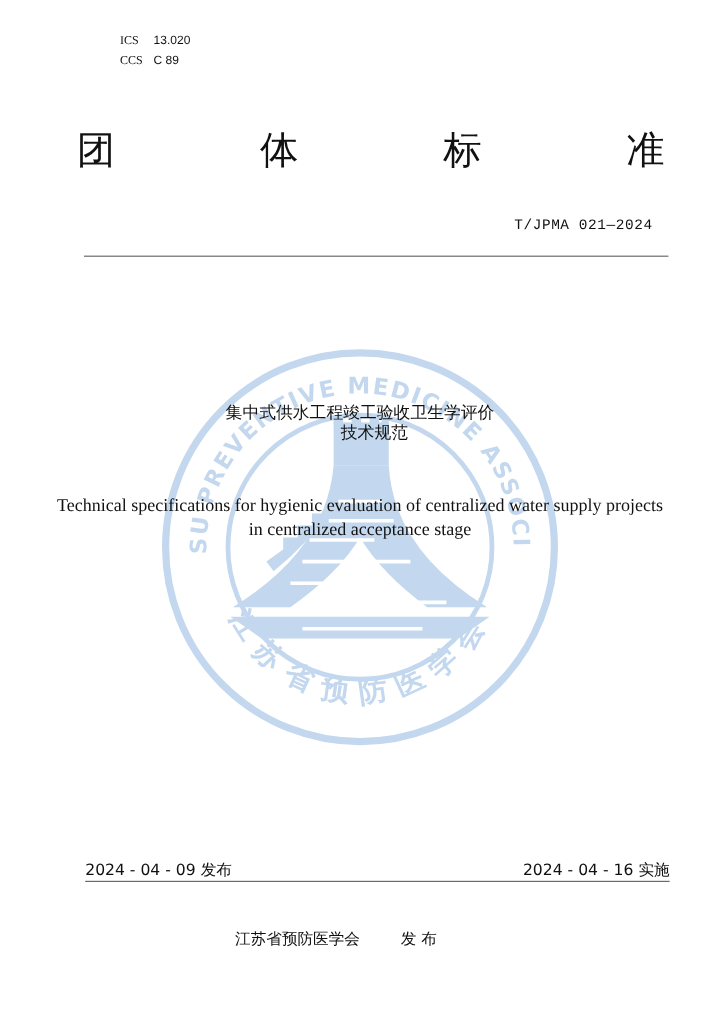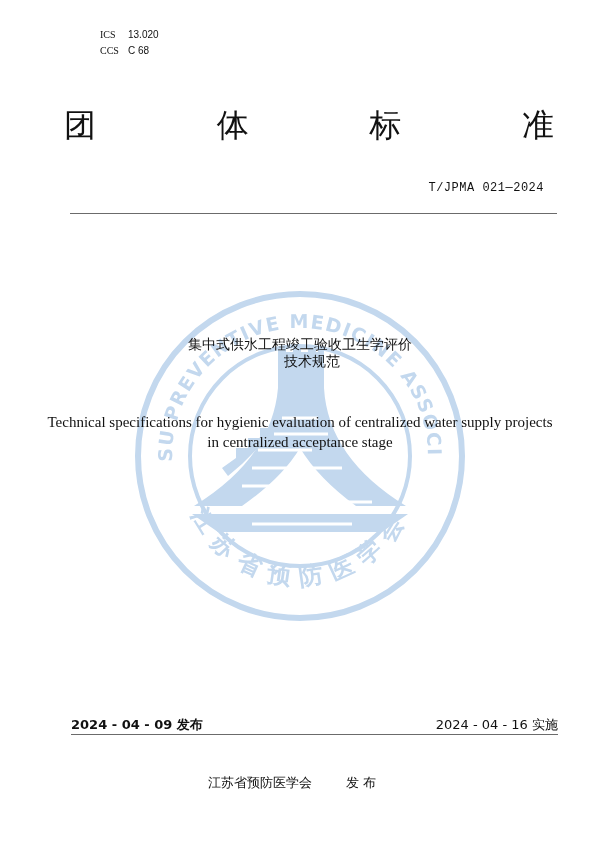--- a/index.html
+++ b/index.html
@@ -13,21 +13,21 @@
   .meta .lbl { font-family:"Liberation Serif", serif; display:inline-block; width:28px;margin-left:32px; }
   .meta .val { font-family:"Liberation Sans", sans-serif; }
   .big-title { top:104px; left:64px; width:490px; display:flex; justify-content:space-between;
                font-size:32px; font-weight:400; letter-spacing:0; }
   .std-code { top:165px; right:56px; font-size:12px; letter-spacing:0.5px; }
   .rule { left:70px; width:487px; height:1px; background:#6b6b6b; }
   .seal { left:132px; top:288px; width:336px; height:336px; }
   .cn-title { left:0; width:600px; text-align:center; font-size:14px; line-height:32px;font-family:Liberation Serif, serif; }
   .en-title { left:0; width:600px; text-align:center; font-size:15px; line-height:21px; }
   .date { font-size:13px; }
-  .publisher { top:774px; left:12px; width:560px; text-align:center; font-size:13px; }
+  .publisher { top:774px; left:0; width:560px; text-align:center; font-size:13px; }
   .publisher .gap { display:inline-block; width:34px; }
 </style>
 </head>
 <body>
 
 <svg class="abs seal" viewBox="0 0 336 336">
   <defs>
     <path id="arcTop" d="M 40 168 A 128 128 0 0 1 296 168"></path>
     <path id="arcBottom" d="M 52 200 A 118 118 0 0 0 284 200"></path>
   </defs>
@@ -58,40 +58,40 @@
     <line x1="110" y1="198" x2="190" y2="198"></line>
     <line x1="150" y1="214" x2="240" y2="214"></line>
     <line x1="120" y1="236" x2="220" y2="236"></line>
   </g>
 </svg>
 
 <div class="abs meta" style="top:27px;">
   <span class="lbl">ICS</span><span class="val">13.020</span>
 </div>
 <div class="abs meta" style="top:43px;">
-  <span class="lbl">CCS</span><span class="val">C 68</span>
+  <span class="lbl">CCS</span><span class="val">C 89</span>
 </div>
 
 <div class="abs big-title sans">
   <span>团</span>
   <span>体</span>
   <span>标</span>
   <span>准</span>
 </div>
 
 <div class="abs std-code mono">T/JPMA 021—2024</div>
 
 <div class="abs rule" style="top:213px;"></div>
 
 <div class="abs cn-title sans" style="top:329px;">集中式供水工程竣工验收卫生学评价</div>
 <div class="abs cn-title sans" style="top:346px;padding-left:12px;">技术规范</div>
 
 <div class="abs en-title serif" style="top:412px;">Technical specifications for hygienic evaluation of centralized water supply projects</div>
 <div class="abs en-title serif" style="top:432px;">in centralized acceptance stage</div>
 
-<div class="abs date sans" style="top:716px; left:71px;font-weight:bold;">2024 - 04 - 09 发布</div>
+<div class="abs date sans" style="top:716px; left:71px;">2024 - 04 - 09 发布</div>
 <div class="abs date sans" style="top:716px; right:42px;">2024 - 04 - 16 实施</div>
 
 <div class="abs rule" style="top:734px; left:71px; width:487px;"></div>
 
 <div class="abs publisher sans">
   <span>江苏省预防医学会</span><span class="gap"></span><span>发 布</span>
 </div>
 
 </body></html>

